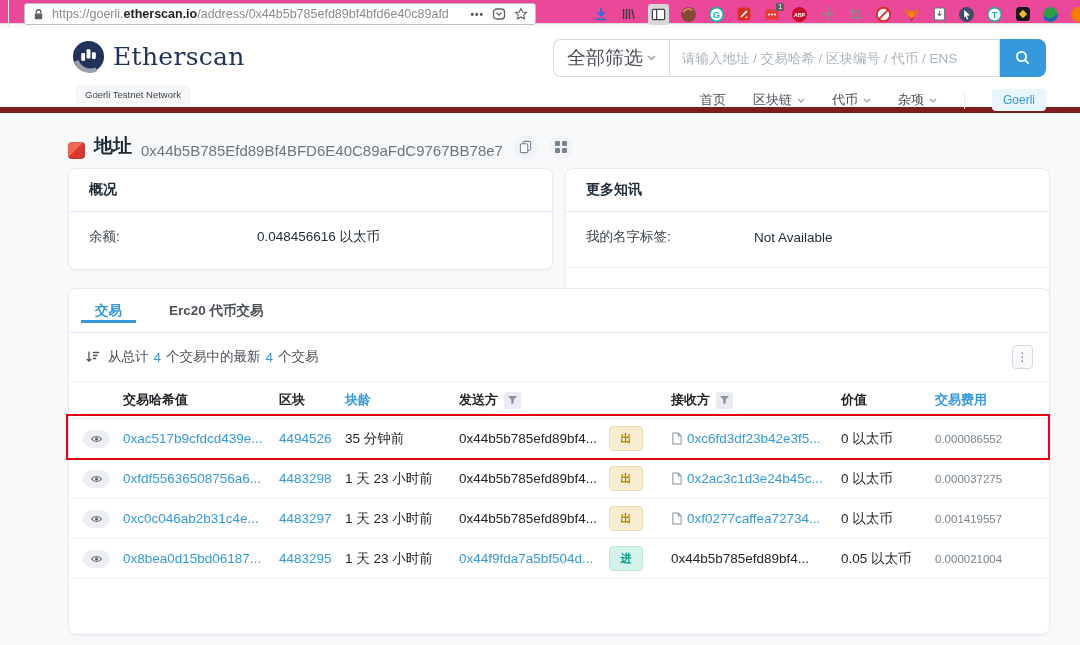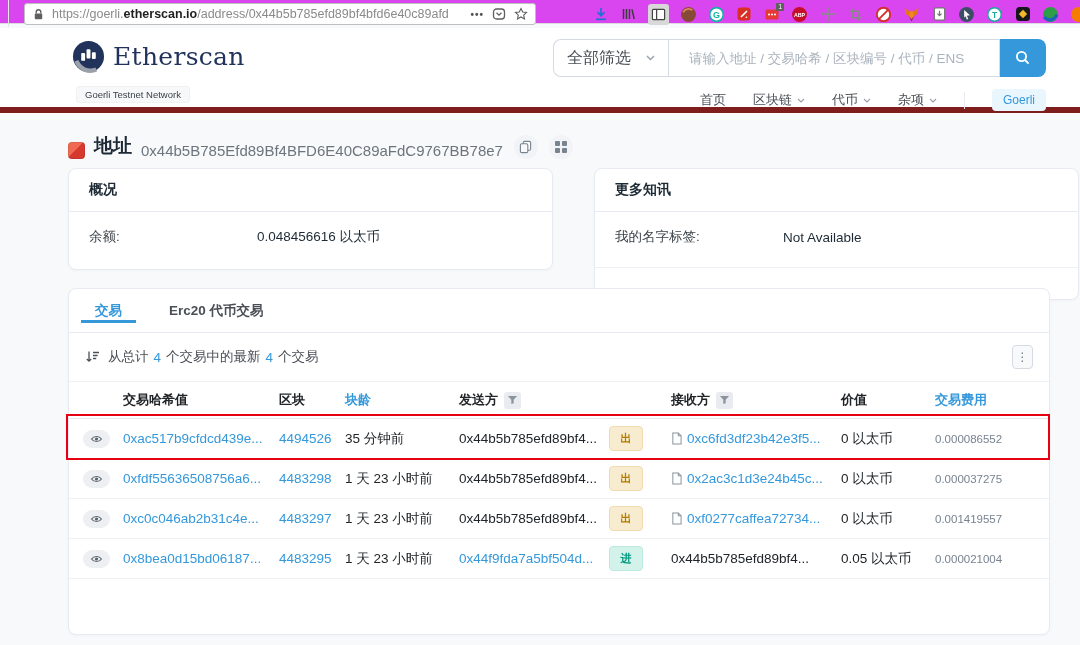--- a/index.html
+++ b/index.html
@@ -1,59 +1,59 @@
 <!DOCTYPE html>
 <html><head>
 <meta charset="utf-8">
 <style>
   *{margin:0;padding:0;box-sizing:border-box}
   html,body{width:1080px;height:645px}
   body{font-family:"Liberation Sans","DejaVu Sans",sans-serif;background:#f8f9fa;overflow:hidden;position:relative;font-size:13px;color:#212529}
   #stage{position:absolute;inset:0;width:1080px;height:645px;overflow:hidden}
 
   
-  .browser-bar{position:absolute;top:0;left:0;right:0;height:24px;background:#d946ef;border-bottom:1px solid #dcdcdc;z-index:40}
+  .browser-bar{position:absolute;top:0;left:0;right:0;height:24px;background:#ec4899;border-bottom:1px solid #dcdcdc;z-index:40}
   .left-tick{position:absolute;left:8px;top:0;width:1px;height:27px;background:#e4e4e4}
   .url-field{position:absolute;left:24px;top:3px;width:512px;height:22px;border:1px solid #bfbfbf;border-radius:3px;display:flex;align-items:center;gap:7px;padding:0 7px;background:#fff}
   .url-text{font-size:12.5px;color:#8a8a8a;white-space:nowrap;overflow:hidden;flex:1;min-width:0}
   .url-host{color:#1f1f1f;font-weight:bold}
   .url-actions{display:flex;align-items:center;gap:8px;color:#555}
   .dots3{font-size:10px;letter-spacing:1px;color:#555;font-weight:bold}
   .ext-row{position:absolute;left:592px;right:0;top:0;height:28px;display:flex;align-items:center;justify-content:space-between;padding-right:0;overflow:hidden}
   .ext{width:17px;height:17px;display:flex;align-items:center;justify-content:center;position:relative;flex:0 0 auto}
   .ext.boxed{background:#d8d8d8;border-radius:3px;width:21px;height:21px}
   .ext .mini-badge{position:absolute;top:-3px;right:-4px;background:#5f5f5f;color:#fff;font-size:7px;line-height:8px;padding:0 2px;border-radius:1px}
   .ext.edge-cut{margin-right:-7px}
 
   
   .site-header{position:absolute;top:28px;left:0;right:0;height:85px;background:#fff;border-bottom:6px solid #7f1d1d;z-index:5}
   .logo{position:absolute;left:72px;top:12px;display:flex;align-items:center;gap:8px}
   .logo-text{font-family:"DejaVu Serif","Liberation Serif",serif;font-size:25px;color:#21325b;letter-spacing:.3px}
   .network-pill{position:absolute;left:76px;top:58px;background:#f7f8f9;border:1px solid #f0f1f2;border-radius:3px;padding:2px 8px;font-size:9.5px;color:#3b4249}
   .search-box{position:absolute;right:34px;top:11px;width:493px;height:38px;display:flex}
-  .search-filter{display:flex;align-items:center;gap:15px;padding:0 13px;border:1px solid #d5dae2;border-right:none;border-radius:8px 0 0 8px;font-size:16px;color:#4a4f55;background:#fff;cursor:pointer;white-space:nowrap}
-  .search-input{flex:1;min-width:0;border:1px solid #d5dae2;font-size:13.5px;padding:0 20px;color:#6d28d9;outline:none}
+  .search-filter{display:flex;align-items:center;gap:4px;padding:0 13px;border:1px solid #d5dae2;border-right:none;border-radius:8px 0 0 8px;font-size:19px;color:#4a4f55;background:#fff;cursor:pointer;white-space:nowrap}
+  .search-input{flex:1;min-width:0;border:1px solid #d5dae2;font-size:13.5px;padding:0 12px;color:#6d28d9;outline:none}
   .search-input::placeholder{color:#aab3bd}
   .search-btn{width:46px;background:#3498db;border:none;border-radius:0 8px 8px 0;display:flex;align-items:center;justify-content:center;cursor:pointer}
   .nav{position:absolute;right:34px;top:61px;display:flex;align-items:center;gap:27px;font-size:13px;color:#4a4f55}
   .nav-item{display:flex;align-items:center;gap:5px;cursor:pointer;white-space:nowrap}
   .nav-divider{width:1px;height:17px;background:#e7eaf3}
   .net-pill{background:#eaf6fd;color:#3498db;font-size:12px;padding:4px 11px;border-radius:4px;cursor:pointer}
 
   
   .addr-row{position:absolute;top:133px;left:68px;display:flex;align-items:flex-end;gap:9px;z-index:2}
   .identicon{width:17px;height:17px;border-radius:4px;background:linear-gradient(135deg,#ef6a52 0 45%,#d63a2f 45% 100%);box-shadow:inset 0 0 0 1px rgba(0,0,0,.08)}
   .addr-label{font-size:19px;font-weight:700;color:#1d2a35}
   .addr-value{font-size:15px;color:#6c757e}
   .icon-btn{width:24px;height:24px;border-radius:50%;background:#f1f3f6;display:flex;align-items:center;justify-content:center;cursor:pointer;margin-left:2px}
 
   
   .card{position:absolute;background:#fff;border:1px solid #e7eaf3;border-radius:8px;box-shadow:0 1px 3px rgba(0,0,0,.03)}
   .card-overview{left:68px;top:168px;width:485px;height:102px}
-  .card-moreinfo{left:594px;top:168px;width:485px;height:132px}
+  .card-moreinfo{left:565px;top:168px;width:485px;height:132px}
   .card-h{padding:12px 20px;font-size:14px;font-weight:700;color:#1d2a35;border-bottom:1px solid #e7eaf3}
   .card-row{display:flex;align-items:center;padding:16px 20px 13px;font-size:13.5px;color:#3b4249}
   .card-row .lbl{width:168px;flex:0 0 auto}
   .card-row .val{color:#1d2a35}
   .card-moreinfo .card-row{border-bottom:1px solid #edf0f5;padding-bottom:21px}
 
   
   .card-txns{left:68px;top:288px;width:982px;height:347px}
   .tabs{display:flex;gap:19px;padding:0 12px;border-bottom:1px solid #e7eaf3;height:44px;align-items:flex-start}
   .tab{padding:13px 14px 0;font-size:13.5px;font-weight:700;color:#4a4f55;cursor:pointer}

